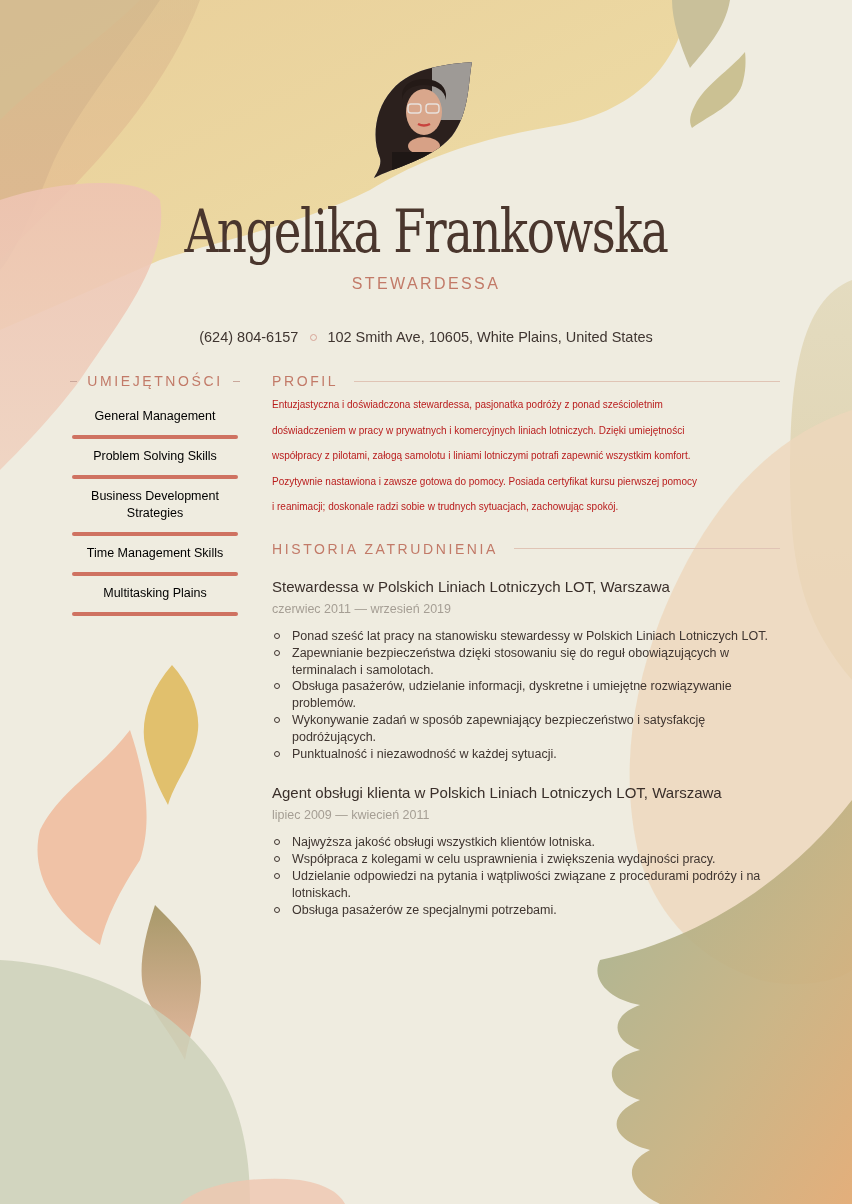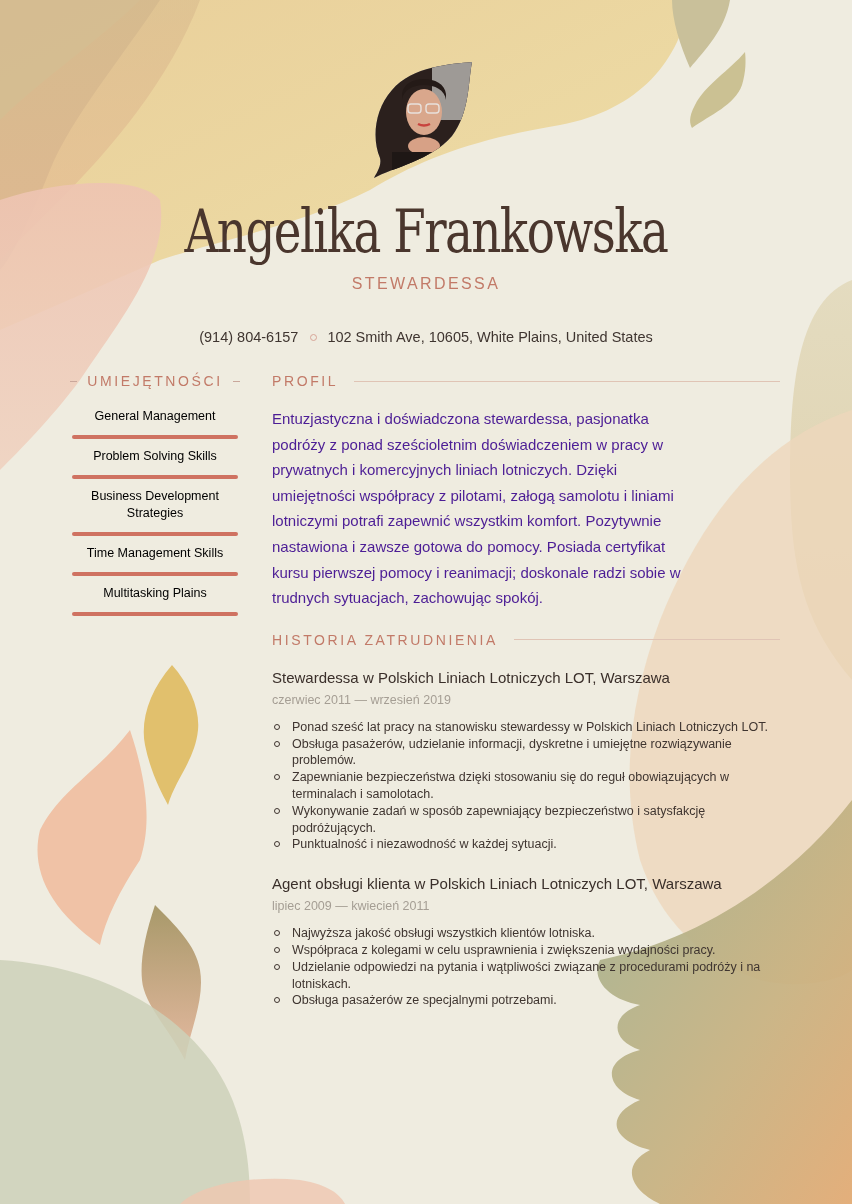--- a/index.html
+++ b/index.html
@@ -36,21 +36,21 @@
   .skills-head { display: flex; align-items: center; justify-content: center; gap: 10px; height: 22px; }
   .skills-head .dash { width: 9px; height: 1px; background: #c9a79b; }
   .skills-head .txt { font-size: 14px; letter-spacing: 2.6px; color: #c27a68; }
   .skill { text-align: center; font-size: 12.5px; line-height: 17px; color: #000000; padding-top: 9px; }
   .skill .bar { height: 4px; border-radius: 3px; background: #cf7261; margin: 10px 2px 0 2px; }
 
   .main { position: absolute; left: 272px; top: 370px; width: 508px; }
   .sec-head { display: flex; align-items: center; height: 22px; }
   .sec-head .txt { font-size: 14px; letter-spacing: 2.6px; color: #c27a68; white-space: nowrap; margin-right: 16px; }
   .sec-head .line { flex: 1; height: 1px; background: #e0c4b5; }
-  .profile { font-size: 15px; line-height: 25.6px; color: #4c1d95; margin-top: 14px; padding-right: 80px; }
+  .profile { font-size: 10px; line-height: 25.6px; color: #b91c1c; margin-top: 0; padding-right: 80px; }
   .hist { margin-top: 18px; }
   .job { margin-top: 16px; }
   .job-title { font-size: 15px; color: #3a2f2a; line-height: 22px; }
   .job-date { font-size: 12.5px; color: #a59e94; line-height: 18px; margin-top: 2px; }
   .job ul { list-style: none; margin: 10px 0 0 0; padding: 0; }
   .job li { position: relative; padding-left: 20px; font-size: 12.5px; line-height: 16.8px; color: #3f3530; }
   .job li::before { content: ""; position: absolute; left: 2px; top: 5px; width: 4px; height: 4px; border: 1.4px solid #3f3530; border-radius: 50%; }
 </style>
 </head>
 <body>
@@ -129,21 +129,21 @@
         <ellipse cx="52" cy="86" rx="16" ry="9" fill="#d7a186"></ellipse>
         <rect x="20" y="92" width="70" height="30" fill="#1e1715"></rect>
       </g>
     </svg>
   </div>
 
   <div class="name">Angelika Frankowska</div>
   <div class="title">STEWARDESSA</div>
 
   <div class="contact">
-    <span>(914) 804-6157</span><span class="sep"></span><span>102 Smith Ave, 10605, White Plains, United States</span>
+    <span>(624) 804-6157</span><span class="sep"></span><span>102 Smith Ave, 10605, White Plains, United States</span>
   </div>
 
   <div class="skills">
     <div class="skills-head">
       <span class="dash"></span>
       <span class="txt">UMIEJĘTNOŚCI</span>
       <span class="dash"></span>
     </div>
     <div class="skill" style="padding-top:16px;">
       <div>General Management</div>
@@ -178,22 +178,22 @@
       <div class="sec-head">
         <span class="txt">HISTORIA ZATRUDNIENIA</span>
         <span class="line"></span>
       </div>
 
       <div class="job">
         <div class="job-title">Stewardessa w Polskich Liniach Lotniczych LOT, Warszawa</div>
         <div class="job-date">czerwiec 2011 — wrzesień 2019</div>
         <ul>
           <li>Ponad sześć lat pracy na stanowisku stewardessy w Polskich Liniach Lotniczych LOT.</li>
+          <li>Zapewnianie bezpieczeństwa dzięki stosowaniu się do reguł obowiązujących w terminalach i samolotach.</li>
           <li>Obsługa pasażerów, udzielanie informacji, dyskretne i umiejętne rozwiązywanie problemów.</li>
-          <li>Zapewnianie bezpieczeństwa dzięki stosowaniu się do reguł obowiązujących w terminalach i samolotach.</li>
           <li>Wykonywanie zadań w sposób zapewniający bezpieczeństwo i satysfakcję podróżujących.</li>
           <li>Punktualność i niezawodność w każdej sytuacji.</li>
         </ul>
       </div>
 
       <div class="job" style="margin-top:20px;">
         <div class="job-title">Agent obsługi klienta w Polskich Liniach Lotniczych LOT, Warszawa</div>
         <div class="job-date">lipiec 2009 — kwiecień 2011</div>
         <ul>
           <li>Najwyższa jakość obsługi wszystkich klientów lotniska.</li>

